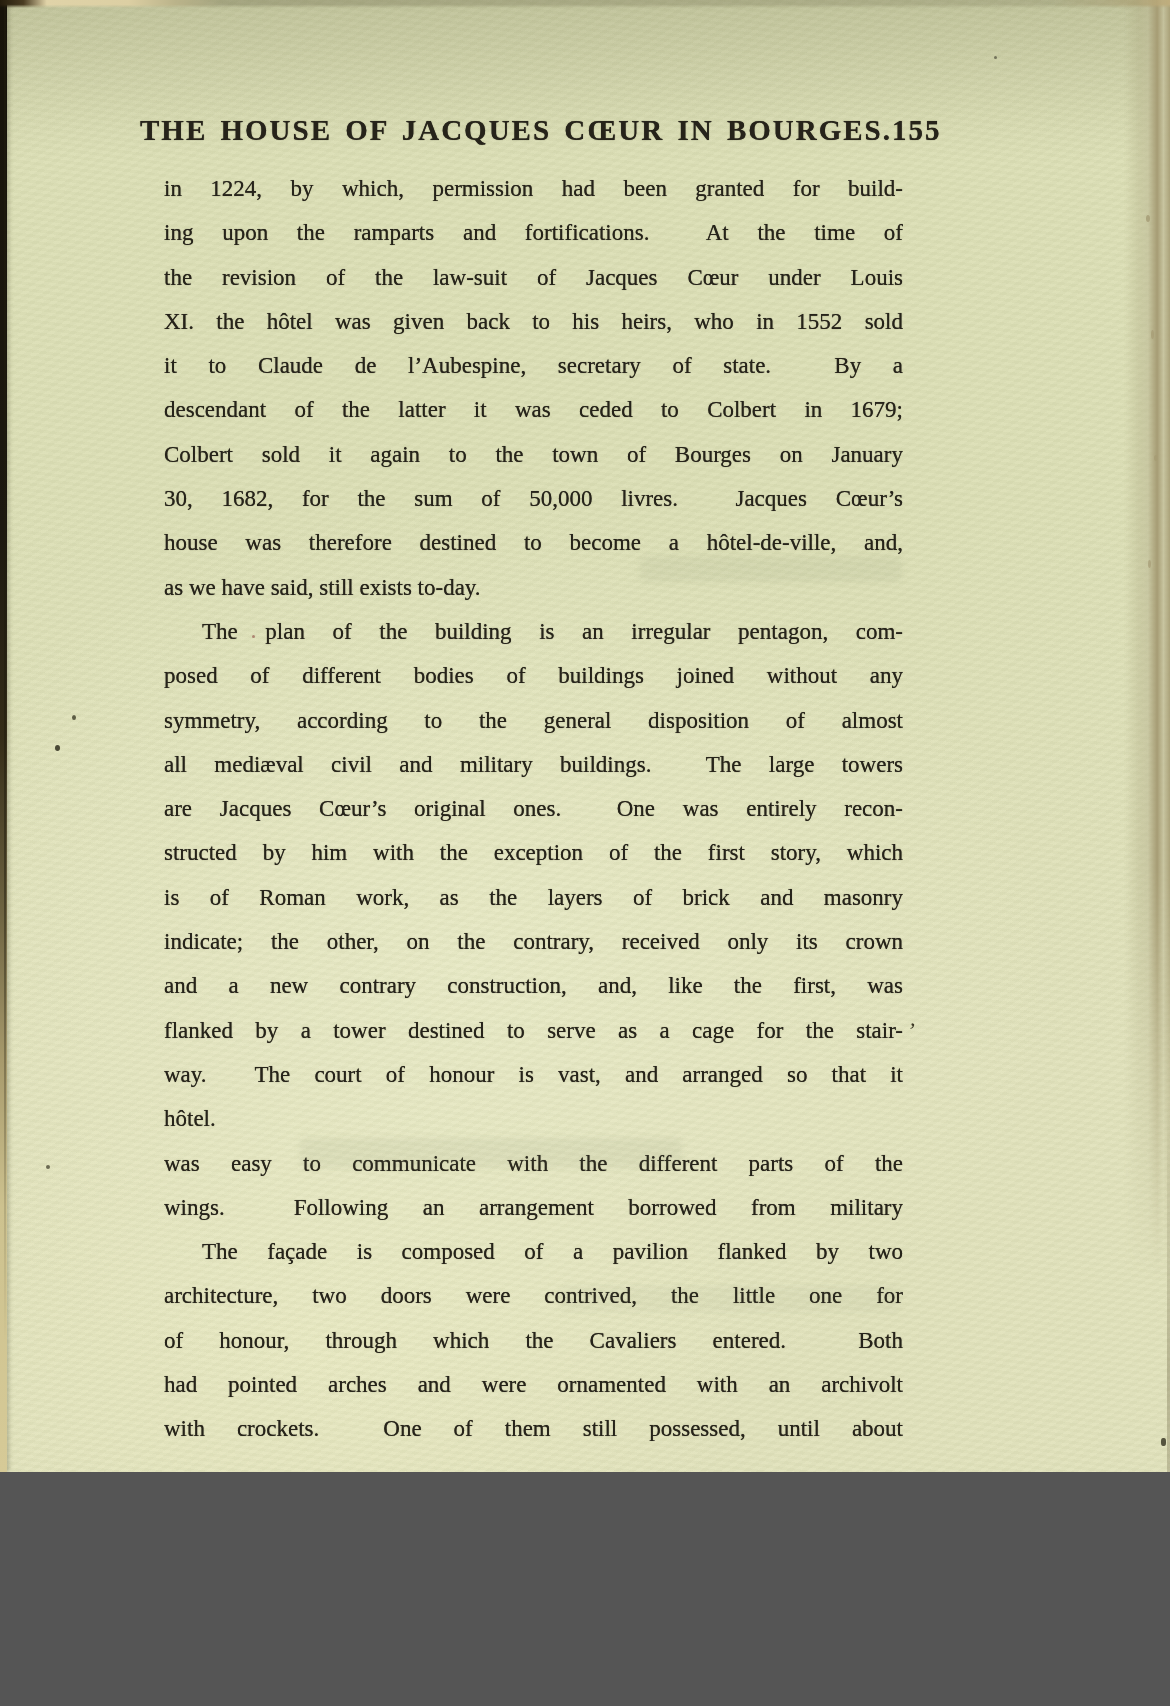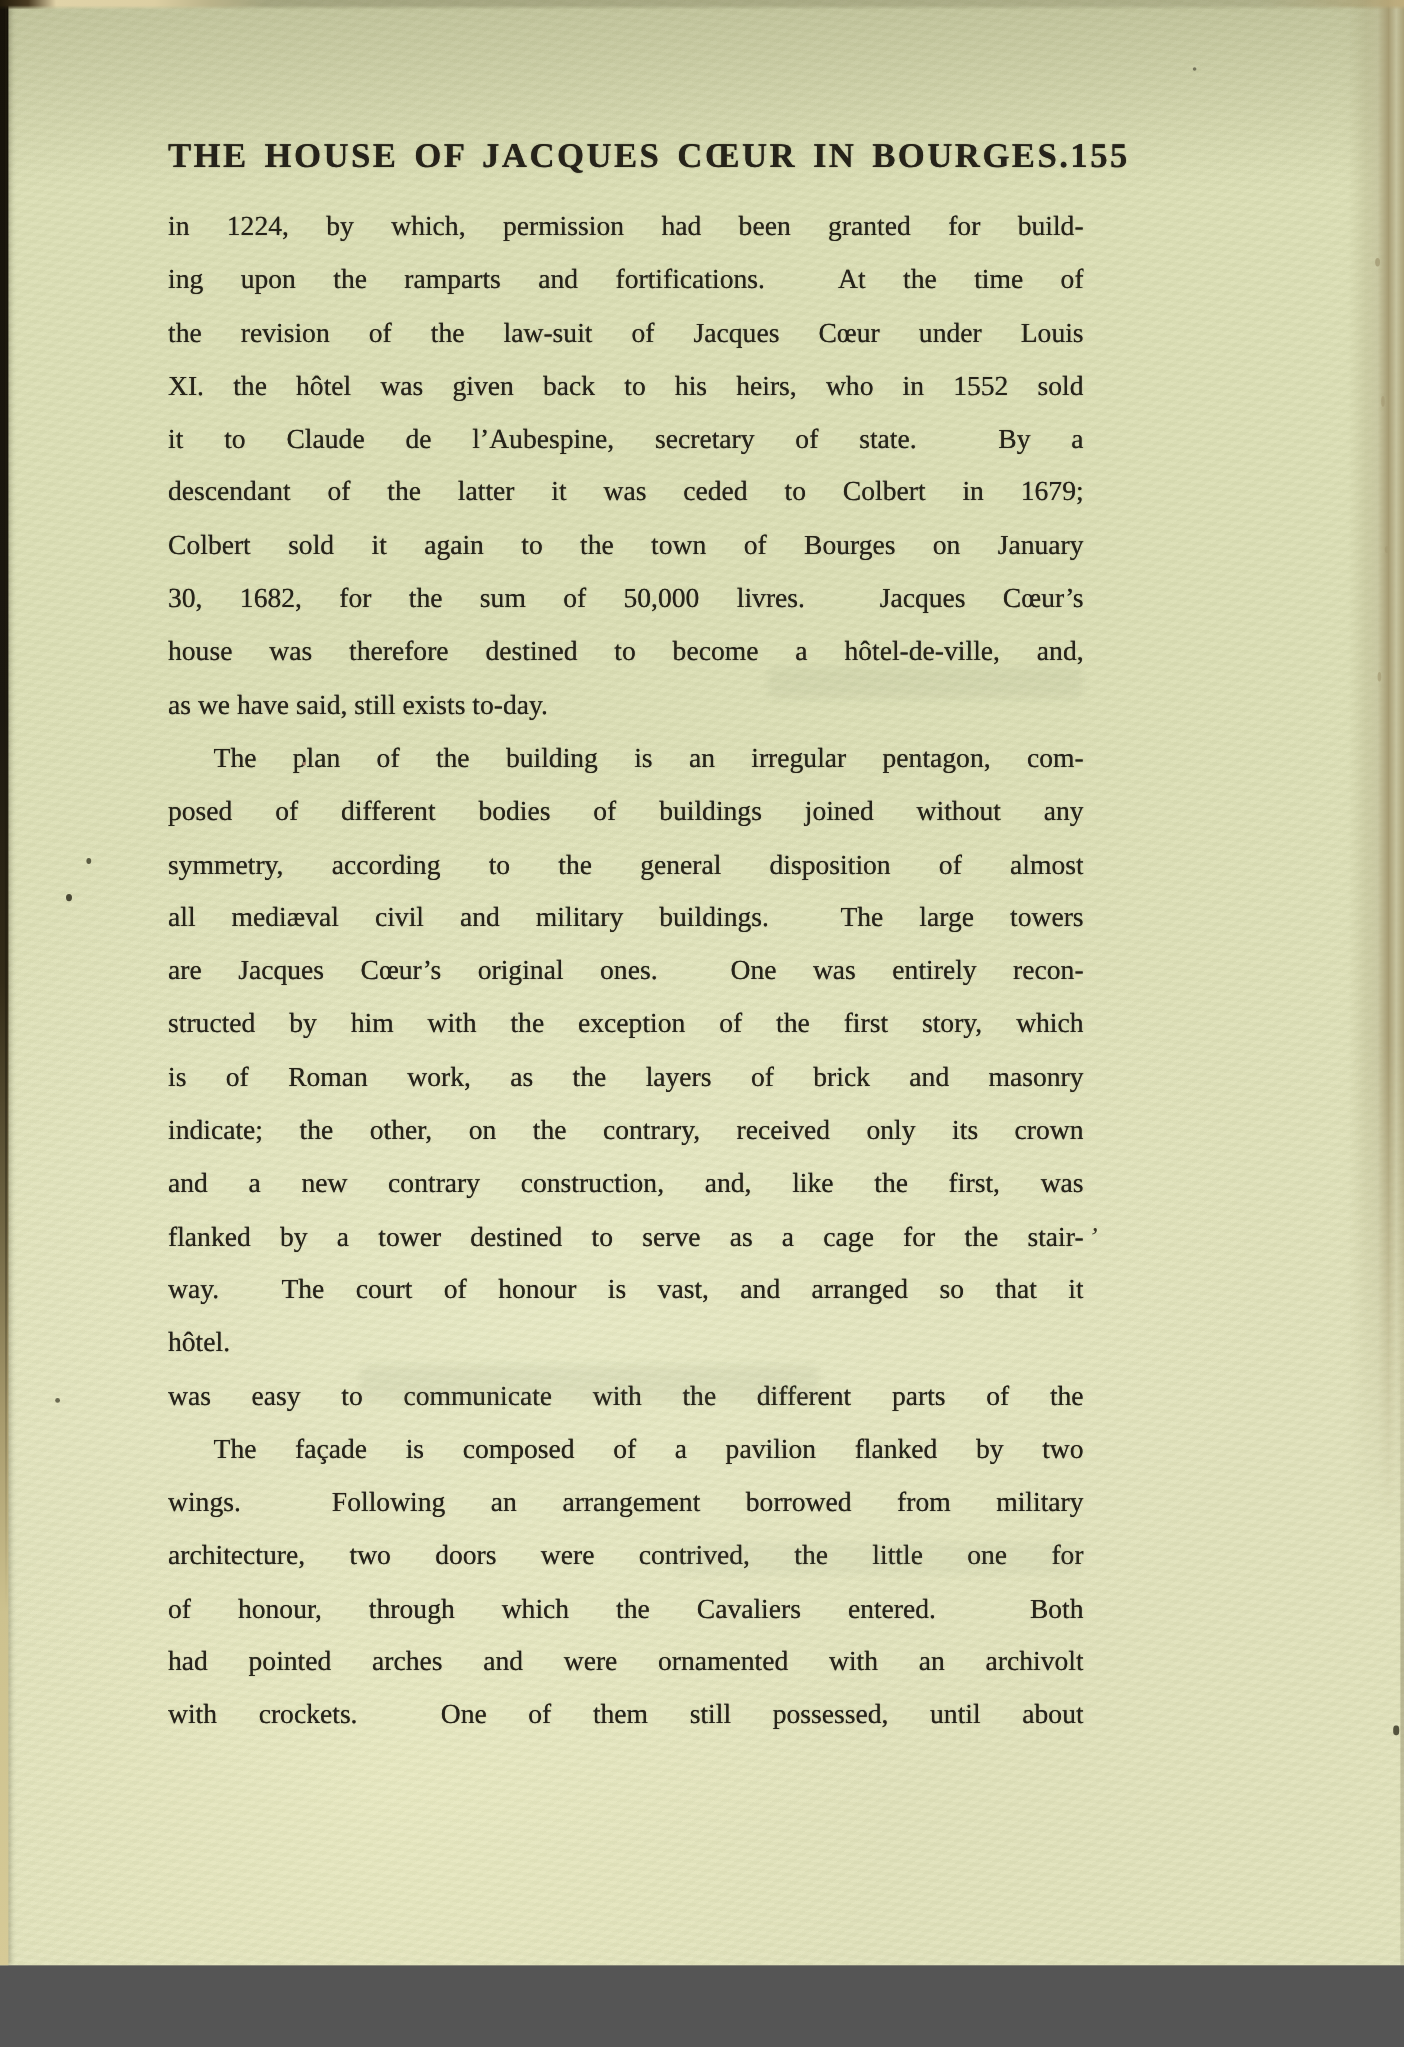--- a/index.html
+++ b/index.html
@@ -1,19 +1,19 @@
 <!DOCTYPE html>
 <html style="--page-base: #dcdfb6; --page-light: #e1e2bc; --page-dark: #d2d5ab; --ink: #26231a; --left-edge-dark: #17130a; --left-edge-tan: #cdc28f; --right-band-crease: #a69c74; --corner-tan: #bfae7e;"><head>
 <meta charset="utf-8">
 <style>
   html, body { margin: 0; padding: 0; background: #555; }
   .photo {
     position: relative;
     width: 1170px;
-    height: 1638px;
+    height: 1472px;
     overflow: hidden;
     font-family: "Liberation Serif", "DejaVu Serif", serif;
     background:
       radial-gradient(950px 760px at 40% 66%, rgba(238,240,206,0.55), rgba(238,240,206,0) 62%),
       radial-gradient(700px 500px at 28% 92%, rgba(240,240,200,0.45), rgba(240,240,200,0) 60%),
       linear-gradient(to bottom, var(--page-dark) 0%, var(--page-base) 9%, var(--page-base) 34%, var(--page-light) 72%, var(--page-light) 100%);
   }
   
   .grain {
     position: absolute; inset: 0; pointer-events: none;
@@ -73,21 +73,21 @@
   
   .text-block {
     position: absolute; left: 140px; top: 167px; width: 763px;
     font-size: 23px; line-height: 44.3px; color: var(--ink);
     text-shadow: 0 0 0.7px rgba(38,35,22,0.85);
   }
   .line {
     white-space: pre-wrap;
     text-align: justify;
     text-align-last: justify;
-    height: 44.3px; overflow: hidden;
+    height: 44.3px; overflow: hidden; margin-left: 24px;
   }
   .line.ragged { text-align: left; text-align-last: auto; }
   .line.indent { text-indent: 38px; }
   .it { }
   
   .stray-mark {
     position: absolute; left: 908px; top: 1018px;
     font-size: 22px; color: #3c3826; transform: rotate(9deg);
   }
   
@@ -138,22 +138,22 @@
       <div class="line"><span>all mediæval civil and military buildings.  The large towers</span></div>
       <div class="line"><span>are Jacques Cœur’s original ones.  One was entirely recon-</span></div>
       <div class="line"><span>structed by him with the exception of the first story, which</span></div>
       <div class="line"><span>is of Roman work, as the layers of brick and masonry</span></div>
       <div class="line"><span>indicate; the other, on the contrary, received only its crown</span></div>
       <div class="line"><span>and a new contrary construction, and, like the first, was</span></div>
       <div class="line"><span>flanked by a tower destined to serve as a cage for the stair-</span></div>
       <div class="line"><span>way.  The court of honour is vast, and arranged so that it</span></div>
       <div class="line ragged"><span class="it">hôtel</span><span>.</span></div>
       <div class="line"><span>was easy to communicate with the different parts of the</span></div>
+      <div class="line"><span>wings.  Following an arrangement borrowed from military</span></div>
       <div class="line indent"><span>The façade is composed of a pavilion flanked by two</span></div>
-      <div class="line"><span>wings.  Following an arrangement borrowed from military</span></div>
       <div class="line"><span>architecture, two doors were contrived, the little one for</span></div>
       <div class="line"><span>of honour, through which the Cavaliers entered.  Both</span></div>
       <div class="line"><span>had pointed arches and were ornamented with an archivolt</span></div>
       <div class="line"><span>with crockets.  One of them still possessed, until about</span></div>
     </div>
 
   <span class="stray-mark">’</span>
 
   <div class="ghost g1"></div>
   <div class="ghost g2"></div>

